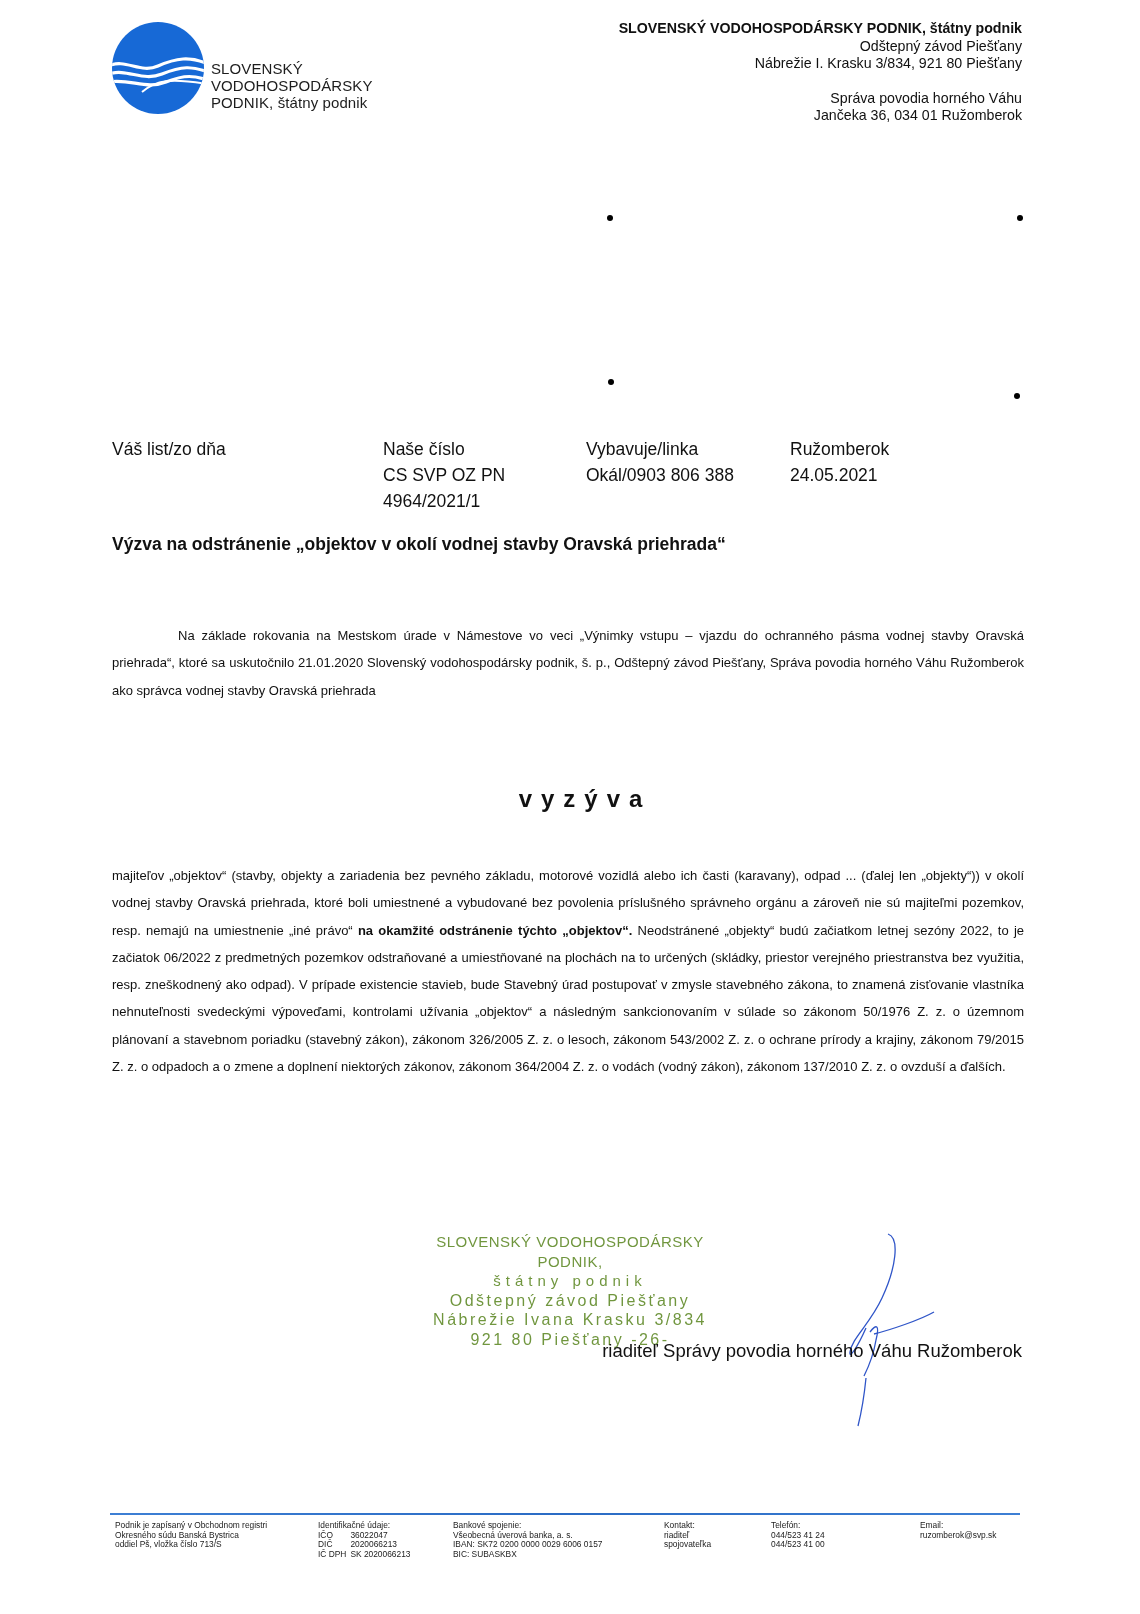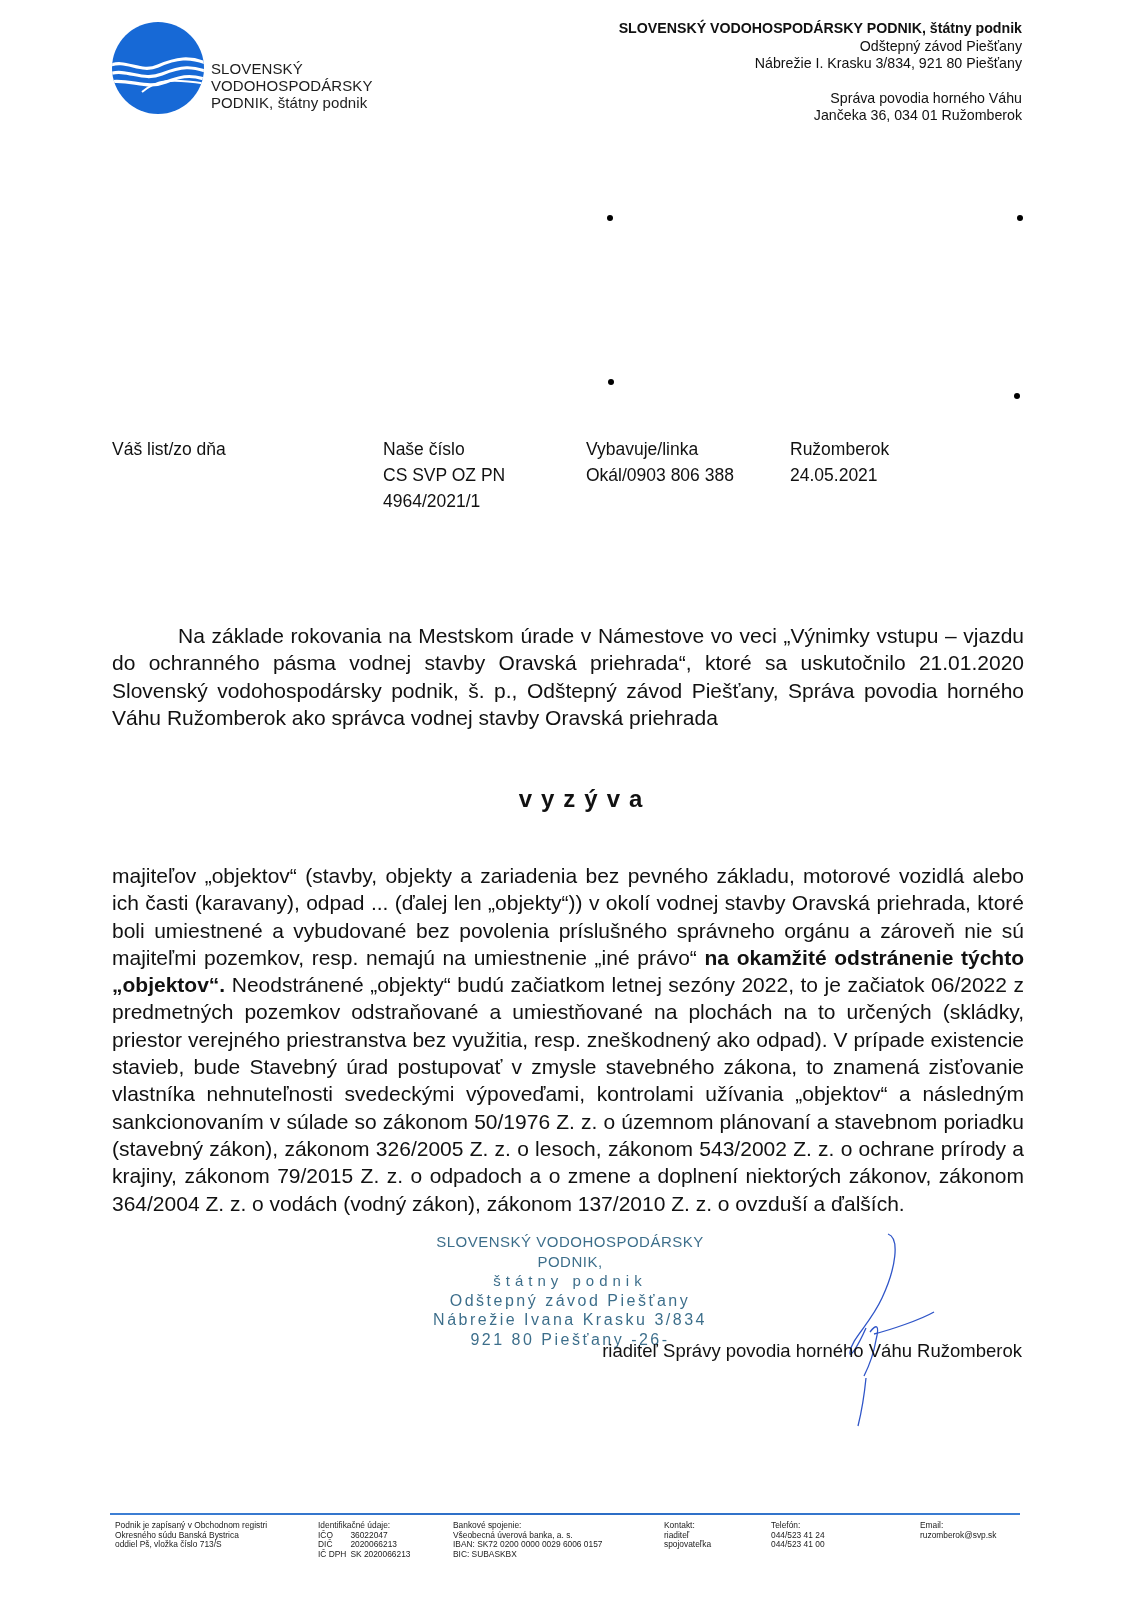--- a/index.html
+++ b/index.html
@@ -21,27 +21,27 @@
 
   
   .ref { top: 436px; font-size: 17.5px; line-height: 26px; }
 
   
   .subject { left: 112px; top: 532px; font-weight: bold; }
   .subject .vec { font-size: 20px; line-height: 24px; }
   .subject .title { font-size: 17.5px; line-height: 24px; }
 
   
-  .para { left: 112px; width: 912px; font-size: 21px; line-height: 27.3px; text-align: justify; }
+  .para { left: 112px; width: 912px; font-size: 13px; line-height: 27.3px; text-align: justify; }
   .para1 { top: 622px; text-indent: 66px; }
   .para2 { top: 862px; }
   .vyzyva { left: 0; width: 1170px; top: 785px; text-align: center; font-size: 24px; font-weight: bold; letter-spacing: 9px; }
 
   
-  .stamp { left: 410px; top: 1232px; width: 320px; color: #0c4a6e; font-size: 15px; line-height: 19.5px; text-align: center; opacity: 0.8; letter-spacing: 0.5px; }
+  .stamp { left: 410px; top: 1232px; width: 320px; color: #4d7c0f; font-size: 15px; line-height: 19.5px; text-align: center; opacity: 0.8; letter-spacing: 0.5px; }
   .stamp .l2 { letter-spacing: 5px; }
   .stamp .l3, .stamp .l4, .stamp .l5 { letter-spacing: 2.5px; font-size: 16px; }
 
   
   .sig-svg { left: 830px; top: 1228px; width: 120px; height: 200px; }
   .signer { right: 118px; top: 1338px; text-align: right; font-size: 18.5px; line-height: 25px; }
   .signer .name { padding-right: 96px; }
 
   
   .footer-line { left: 110px; top: 1513px; width: 910px; height: 2px; background: linear-gradient(90deg, #3d7fd4, #2a6bc4 50%, #3d7fd4); }
@@ -97,20 +97,21 @@
 <div class="abs ref" style="left:586px;">
   <div>Vybavuje/linka</div>
   <div>Okál/0903 806 388</div>
 </div>
 <div class="abs ref" style="left:790px;">
   <div>Ružomberok</div>
   <div>24.05.2021</div>
 </div>
 
 <div class="abs subject">
+  <div class="title">Výzva na odstránenie „objektov v okolí vodnej stavby Oravská priehrada“</div>
 </div>
 
 <div class="abs para para1">Na základe rokovania na Mestskom úrade v Námestove vo veci „Výnimky vstupu – vjazdu do ochranného pásma vodnej stavby Oravská priehrada“, ktoré sa uskutočnilo 21.01.2020 Slovenský vodohospodársky podnik, š. p., Odštepný závod Piešťany, Správa povodia horného Váhu Ružomberok ako správca vodnej stavby Oravská priehrada</div>
 <div class="abs vyzyva">vyzýva</div>
 <div class="abs para para2"><span>majiteľov „objektov“ (stavby, objekty a zariadenia bez pevného základu, motorové vozidlá alebo ich časti (karavany), odpad ... (ďalej len „objekty“)) v okolí vodnej stavby Oravská priehrada, ktoré boli umiestnené a vybudované bez povolenia príslušného správneho orgánu a zároveň nie sú  majiteľmi pozemkov, resp. nemajú na umiestnenie „iné právo“ </span><b>na okamžité odstránenie týchto „objektov“.</b><span> Neodstránené „objekty“ budú začiatkom letnej sezóny 2022, to je začiatok 06/2022 z predmetných pozemkov odstraňované a umiestňované na plochách na to určených (skládky, priestor verejného priestranstva bez využitia, resp. zneškodnený ako odpad). V prípade existencie stavieb, bude Stavebný úrad postupovať v zmysle stavebného zákona, to znamená zisťovanie vlastníka nehnuteľnosti svedeckými výpoveďami, kontrolami užívania „objektov“ a následným sankcionovaním v súlade so zákonom  50/1976 Z. z. o územnom plánovaní a stavebnom poriadku (stavebný zákon), zákonom 326/2005 Z. z.  o lesoch, zákonom 543/2002 Z. z. o ochrane prírody a krajiny, zákonom 79/2015 Z. z. o odpadoch a o zmene a doplnení niektorých zákonov, zákonom 364/2004 Z. z. o vodách (vodný zákon), zákonom 137/2010 Z. z. o ovzduší a ďalších.</span></div>
 
 <div class="abs stamp">
   <div>SLOVENSKÝ VODOHOSPODÁRSKY PODNIK,</div>
   <div class="l2">štátny podnik</div>
   <div class="l3">Odštepný závod Piešťany</div>

